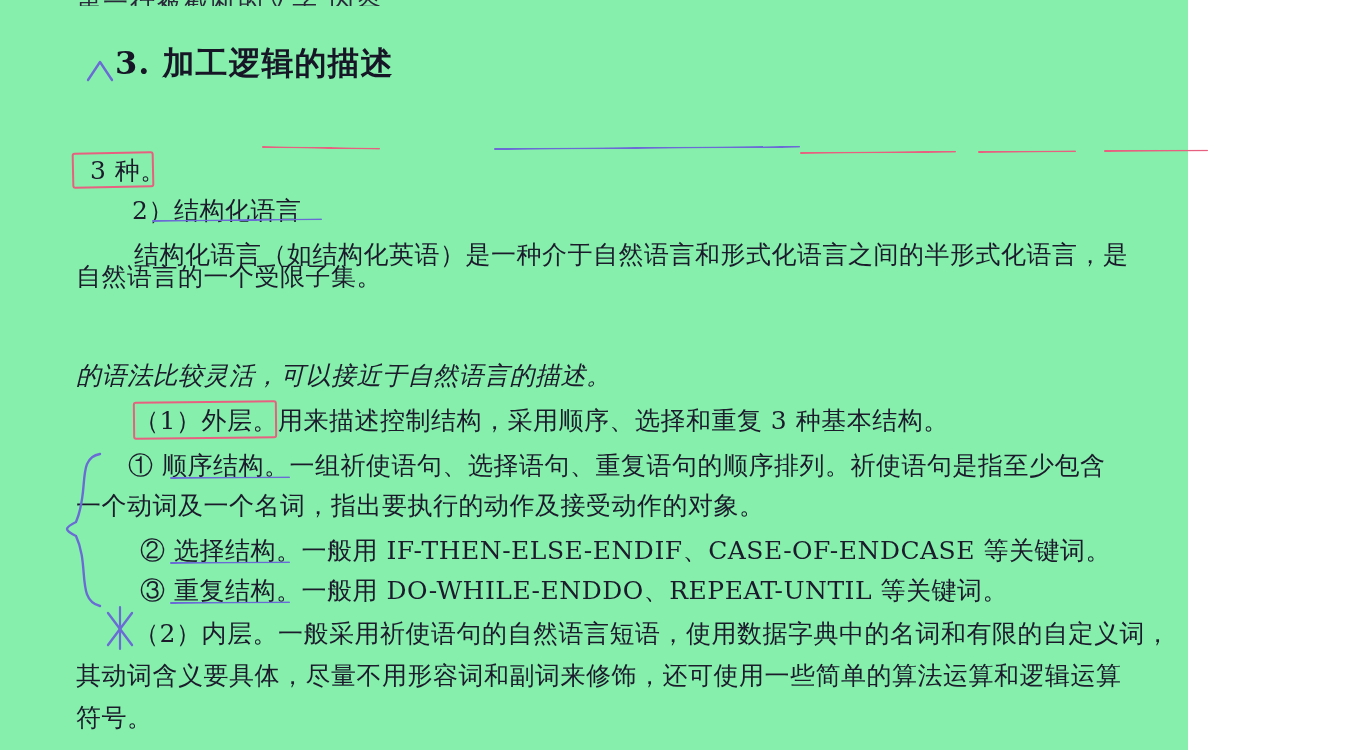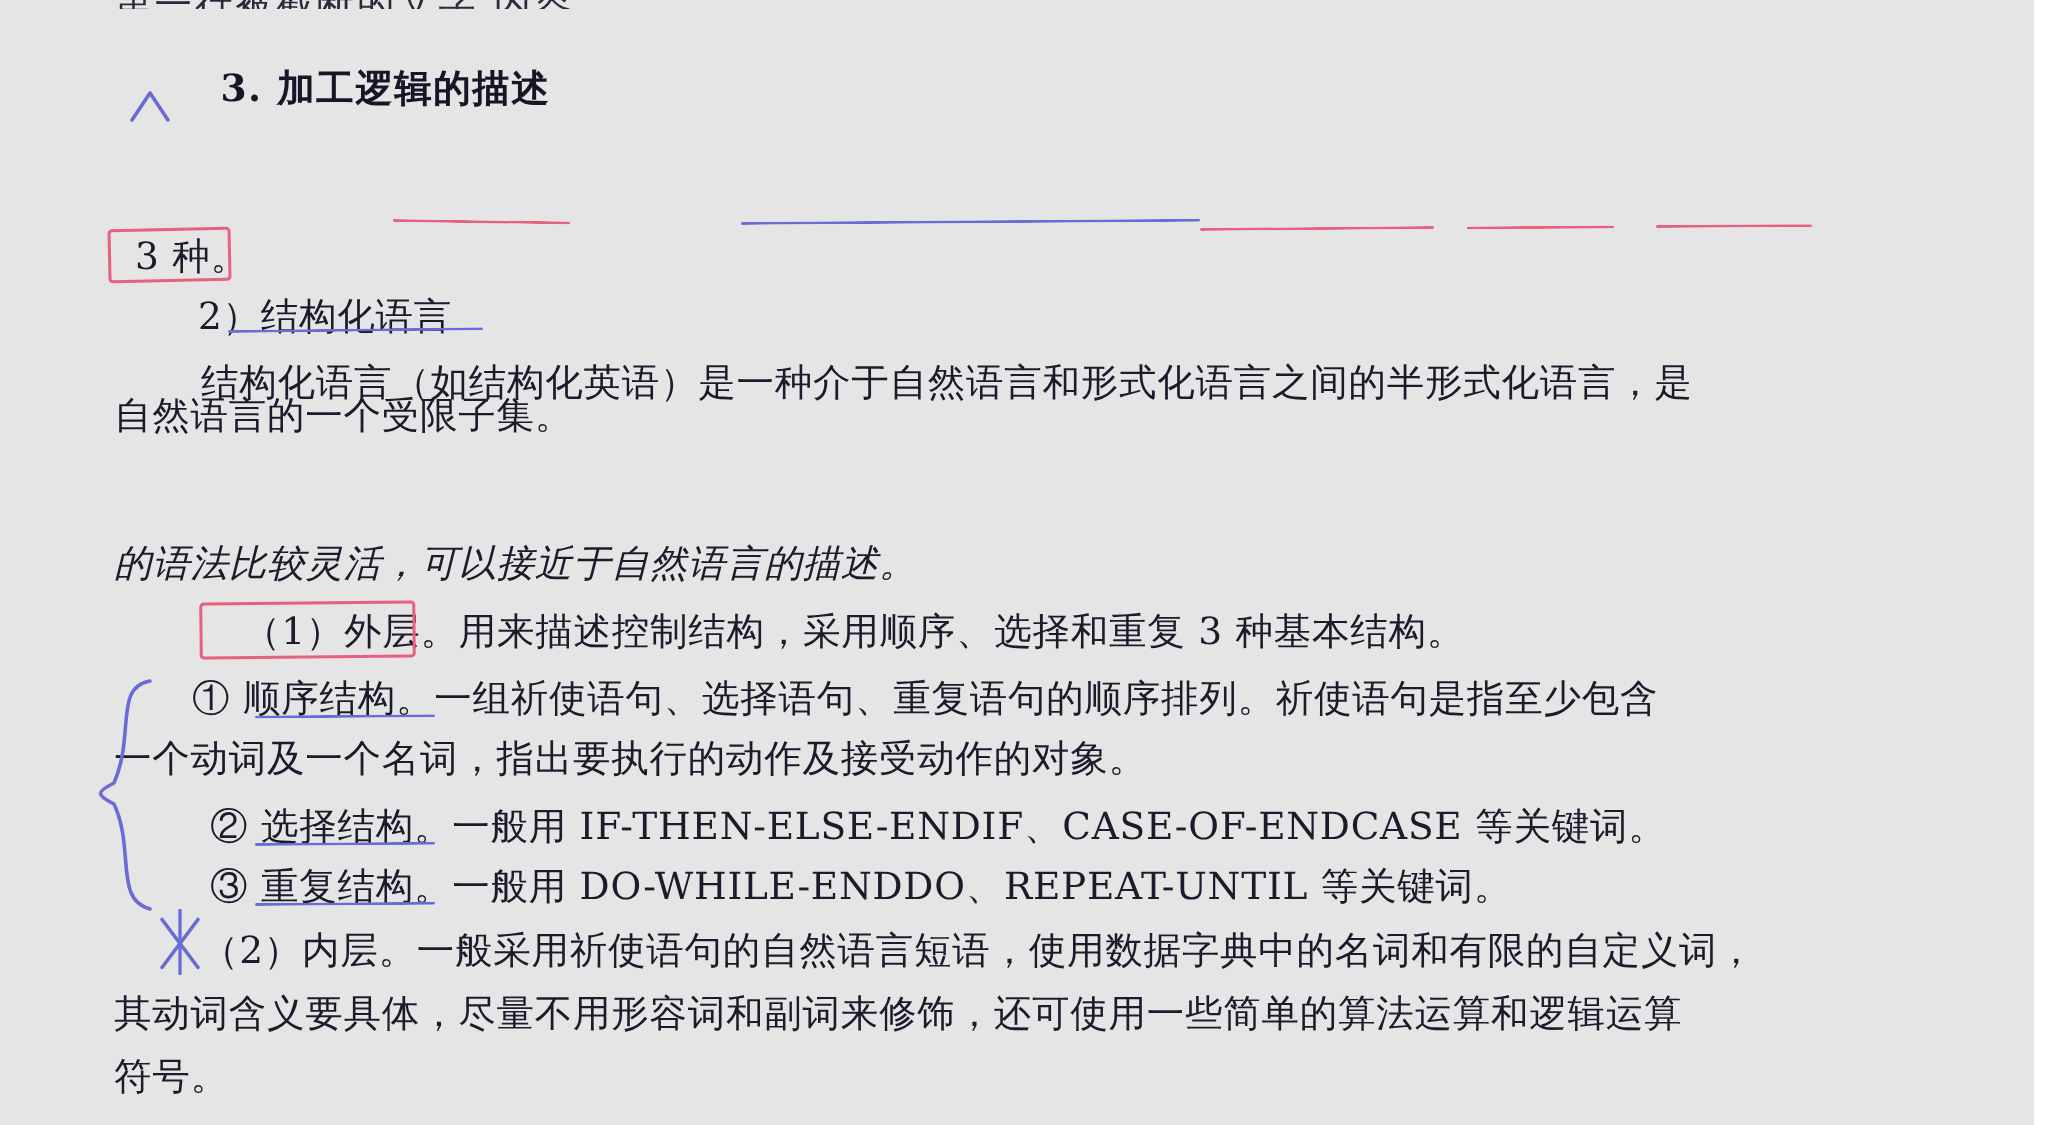--- a/index.html
+++ b/index.html
@@ -9,44 +9,44 @@
   }
   body {
     width: 1368px;
     height: 750px;
     overflow: hidden;
     font-family: "DejaVu Serif", "Liberation Serif", serif;
     color: #1a1a2e;
   }
   .page {
     position: relative;
-    width: 1356px;
+    width: 1188px;
     height: 750px;
-    background: #e5e5e5;
+    background: #86efac;
     text-align: center;
   }
 
   
   .cutoff {
     position: absolute;
     top: -14px;
     left: 76px;
     font-size: 25px;
     color: #2a2a3a;
     letter-spacing: 2px;
     white-space: nowrap;
     overflow: hidden;
     height: 20px;
   }
 
   .heading {
     position: absolute;
     top: 42px;
-    left: 147px;
-    font-size: 25px;
+    left: 115px;
+    font-size: 32px;
     font-weight: bold;
     letter-spacing: 1px;
     color: #161626;
   }
 
   p.body {
     position: absolute;
     margin: 0;
     font-size: 25px;
     line-height: 41px;
@@ -89,21 +89,21 @@
 
   <p class="body" style="top:150px; left:90px;">3 种。</p>
 
   <p class="body" style="top:190px; left:132px;">2）结构化语言</p>
 
   <p class="body" style="top:234px; left:134px;">结构化语言（如结构化英语）是一种介于自然语言和形式化语言之间的半形式化语言，是</p>
   <p class="body" style="top:256px; left:76px;">自然语言的一个受限子集。</p>
 
   <p class="body" style="top:355px; left:76px;font-style:italic;">的语法比较灵活，可以接近于自然语言的描述。</p>
 
-  <p class="body" style="top:400px; left:134px;padding-left:28px;">（1）外层。用来描述控制结构，采用顺序、选择和重复 3 种基本结构。</p>
+  <p class="body" style="top:400px; left:134px;">（1）外层。用来描述控制结构，采用顺序、选择和重复 3 种基本结构。</p>
 
   <p class="body" style="top:445px; left:128px;">① 顺序结构。一组祈使语句、选择语句、重复语句的顺序排列。祈使语句是指至少包含</p>
   <p class="body" style="top:530px; left:140px;">② 选择结构。一般用 IF-THEN-ELSE-ENDIF、CASE-OF-ENDCASE 等关键词。</p>
 
   <p class="body" style="top:485px; left:76px;">一个动词及一个名词，指出要执行的动作及接受动作的对象。</p>
 
   <p class="body" style="top:570px; left:140px;">③ 重复结构。一般用 DO-WHILE-ENDDO、REPEAT-UNTIL 等关键词。</p>
 
   <p class="body" style="top:613px; left:134px;">（2）内层。一般采用祈使语句的自然语言短语，使用数据字典中的名词和有限的自定义词，</p>
   <p class="body" style="top:655px; left:76px;">其动词含义要具体，尽量不用形容词和副词来修饰，还可使用一些简单的算法运算和逻辑运算</p>

